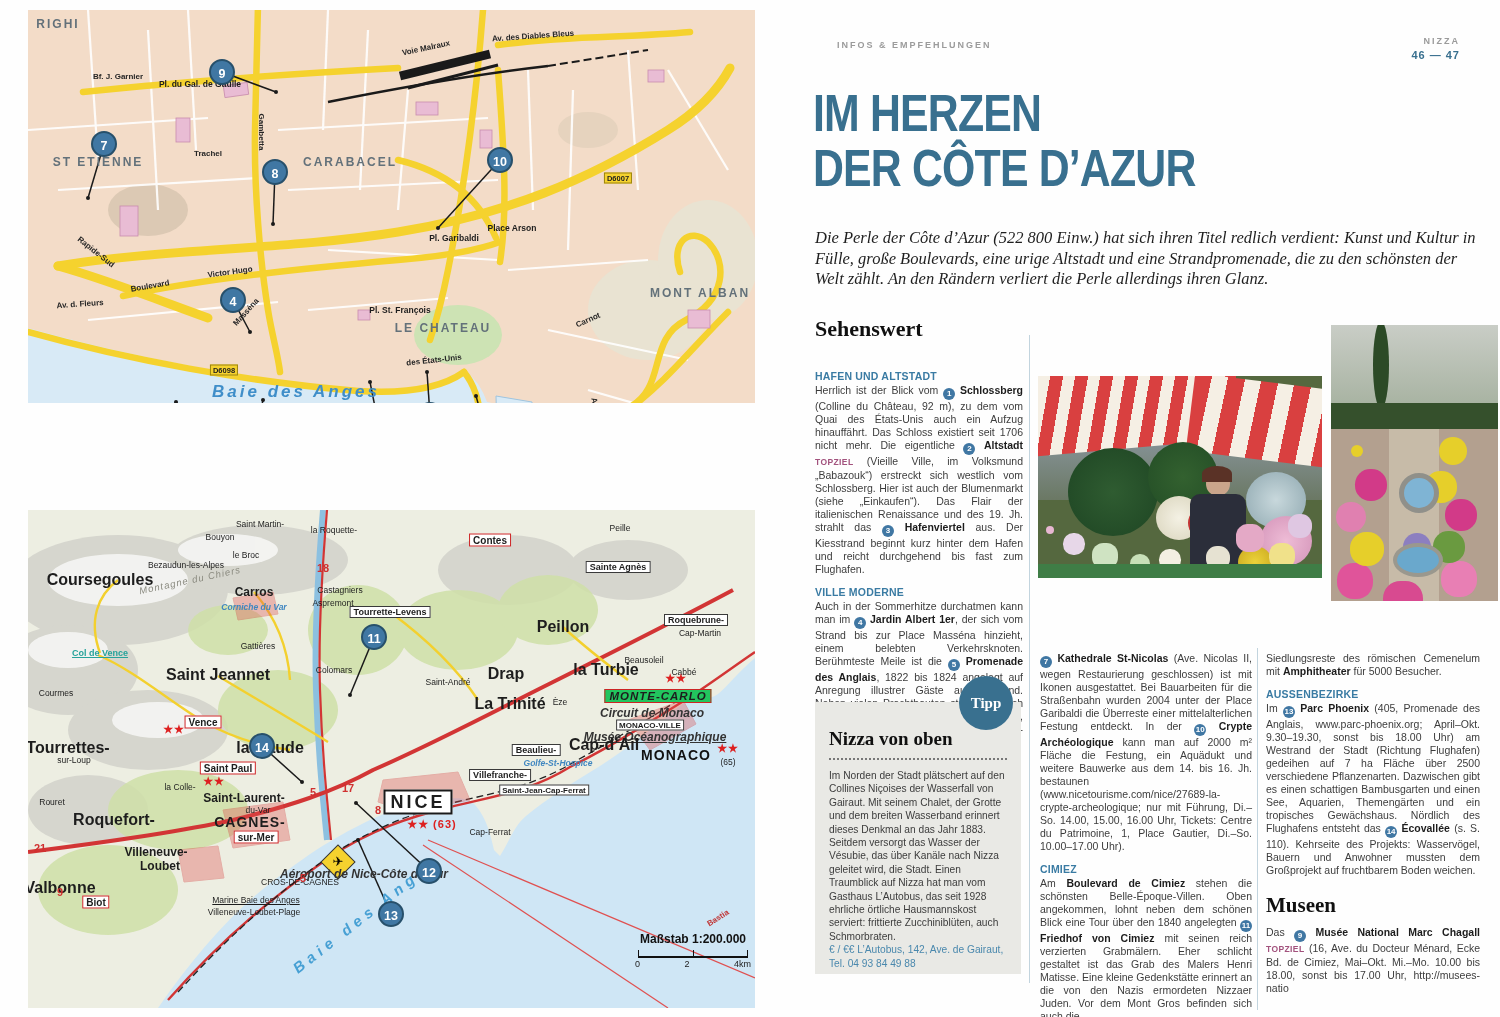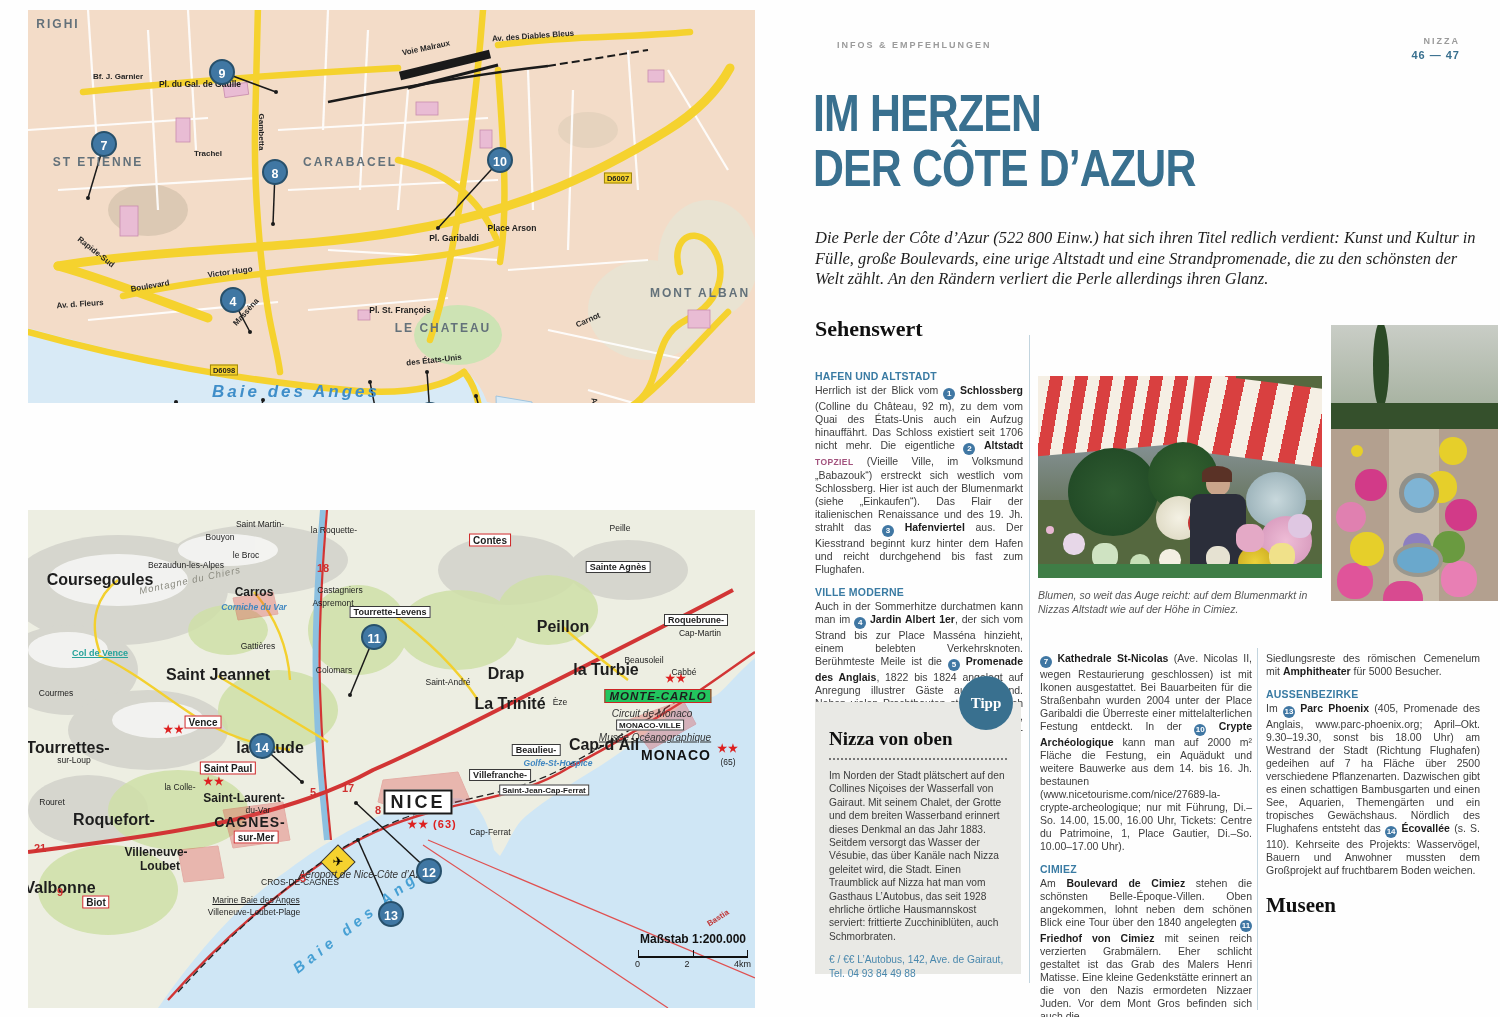--- a/index.html
+++ b/index.html
@@ -26,21 +26,21 @@
   .ml.boxed{background:#fff;border:1px solid #3a3a3a;padding:0 3px;font-size:9px;}
   .ml.boxed-s{background:#fff;border:1px solid #3a3a3a;padding:0 2px;font-size:8px;}
   .ml.boxed-red{background:#fff;border:1.5px solid #cc2424;padding:0 3px;font-size:10px;}
   .ml.mc-box{background:#22c55e;border:1.5px solid #cc2424;padding:0 4px;font-size:11.5px;font-style:italic;letter-spacing:1px;}
   .ml.city-box{background:#fff;border:2px solid #1a1a1a;padding:0 5px;font-size:18px;letter-spacing:3px;}
   .ml.city-big{font-size:14px;letter-spacing:1px;color:#111;}
   .ml.stars{color:#dd2020;font-size:11px;letter-spacing:1px;}
   .ml.rnum{color:#d03030;font-size:11px;}
   .ml.teal{color:#26a39b;font-size:9px;}
   .ml.bluetext{color:#3f86c0;font-style:italic;font-size:8.5px;}
-  .ml.it-xs{font-style:italic;font-weight:400;font-size:10px;color:#333;}
+  .ml.it-xs{font-style:italic;font-weight:700;font-size:12px;color:#333;}
   .ml.terrain{font-style:italic;font-weight:400;font-size:9.5px;color:#8b8b80;letter-spacing:1px;}
   .ml.red-s{color:#c03535;font-size:8px;}
   .ml.underline{text-decoration:underline;}
   .mmarker{position:absolute;width:26px;height:26px;border-radius:50%;background:#4077a3;border:2px solid #27506b;
            color:#fff;font:700 12.5px/26px "Liberation Sans",sans-serif;text-align:center;
            transform:translate(-50%,-50%);box-sizing:border-box;}
   .mapname{position:absolute;left:34px;top:418px;}
   .mapname .nm{font:700 24px "Liberation Sans",sans-serif;color:#111;}
   .mapname .sc,.scaleblock .sc{font:700 10.5px "Liberation Sans",sans-serif;color:#111;margin-top:2px;}
   .sbar{position:relative;height:6px;border-bottom:2px solid #111;margin-top:4px;}
@@ -66,21 +66,21 @@
            font:700 8px/12px "Liberation Sans",sans-serif;text-align:center;vertical-align:-2px;}
   .vrule{position:absolute;width:1px;background:#c2d4de;}
   
   .tippbox{position:absolute;left:815px;top:702px;width:206px;height:272px;background:#e9e9e5;box-sizing:border-box;
            padding:26px 14px 10px;}
   .tippbadge{position:absolute;right:8px;top:-26px;width:54px;height:54px;border-radius:50%;background:#39708f;
              color:#fff;font:700 15px/54px "Liberation Serif",serif;text-align:center;}
   .tipptitle{font:700 19px "Liberation Serif",serif;color:#101010;}
   .tippdots{border-bottom:2px dotted #777;margin:8px 0 9px;}
   .tippbody{font:400 10.2px/13.4px "Liberation Sans",sans-serif;color:#3c3c3c;text-align:left;}
-  .tippcontact{margin-top:10px;color:#4a88ad;font:400 10.2px/13.4px "Liberation Sans",sans-serif;}
+  .tippcontact{color:#4a88ad;font:400 10.2px/13.4px "Liberation Sans",sans-serif;}
   .caption{position:absolute;left:1038px;top:588px;width:292px;font:italic 400 10.5px/14px "Liberation Sans",sans-serif;color:#555;text-align:left;}
   
   .photo{position:absolute;overflow:hidden;}
   #photo1{left:1038px;top:376px;width:284px;height:202px;background:#55683f;}
   #photo2{left:1331px;top:325px;width:167px;height:276px;background:#b9bfb2;}
   .stripe1{position:absolute;left:-12px;top:-14px;width:210px;height:86px;transform:skewY(-5deg);
            background:repeating-linear-gradient(100deg,#d94040 0 13px,#f5efe4 13px 25px);}
   .stripe2{position:absolute;right:-18px;top:6px;width:150px;height:78px;transform:rotate(7deg);
            background:repeating-linear-gradient(95deg,#d94040 0 17px,#f5efe4 17px 33px);}
   .crowd{position:absolute;left:0;top:64px;width:100%;height:60px;background:linear-gradient(#8b97a0,#6d7a68);opacity:.9;}
@@ -475,21 +475,20 @@
     <div class="blob" style="left:118px;top:120px;width:46px;height:44px;background:radial-gradient(circle,#f4f1e4,#d9d4bc)"></div>
     <div class="blob" style="left:150px;top:130px;width:36px;height:34px;background:radial-gradient(circle,#c23434 30%,#f0ece0 33%,#c23434 60%)"></div>
     <div class="blob" style="left:168px;top:96px;width:24px;height:24px;background:#caa58b"></div>
     <div class="blob" style="left:164px;top:90px;width:30px;height:16px;background:#5a3226;border-radius:50% 50% 0 0"></div>
     <div style="position:absolute;left:152px;top:118px;width:56px;height:84px;background:#2b2e3a;border-radius:10px 10px 0 0"></div>
     <div class="blob" style="left:222px;top:140px;width:52px;height:50px;background:radial-gradient(circle,#eebcd6,#d393b8)"></div>
     <div class="blob" style="left:200px;top:170px;width:34px;height:32px;background:radial-gradient(circle,#ecd23a,#c9a81e)"></div>
     <div class="dots1"></div>
     <div style="position:absolute;left:0;bottom:0;width:100%;height:14px;background:#3f7d46"></div>
   </div>
-  <div class="caption">Blumen, so weit das Auge reicht: auf dem Blumenmarkt in Nizzas Altstadt wie auf der Höhe in Cimiez.</div>
 
   <div id="photo2" class="photo">
     <div class="hill"></div>
     <div class="cypress"></div>
     <div class="hedge"></div>
     <div style="position:absolute;left:0;top:104px;width:100%;height:172px;background:#b3a08f"></div>
     <div class="gpath"></div>
     <div class="gdots"></div>
     <div class="fount"></div>
     <div class="fount2"></div>
@@ -499,15 +498,16 @@
     <p style="margin:0"><span class="imarker">7</span> <span class="b">Kathedrale St-Nicolas</span><span> (Ave. Nicolas II, wegen Restaurierung geschlossen) ist mit Ikonen ausgestattet. Bei Bauarbeiten für die Straßenbahn wurden 2004 unter der Place Garibaldi die Überreste einer mittelalterlichen Festung entdeckt. In der </span><span class="imarker">10</span> <span class="b">Crypte Archéologique</span><span> kann man auf 2000 m² Fläche die Festung, ein Aquädukt und weitere Bauwerke aus dem 14. bis 16. Jh. bestaunen (www.nicetourisme.com/nice/27689-la-crypte-archeologique; nur mit Führung, Di.–So. 14.00, 15.00, 16.00 Uhr, Tickets: Centre du Patrimoine, 1, Place Gautier, Di.–So. 10.00–17.00 Uhr).</span></p>
     <div class="subhead">CIMIEZ</div>
     <p style="margin:0"><span>Am </span><span class="b">Boulevard de Cimiez</span><span> stehen die schönsten Belle-Époque-Villen. Oben angekommen, lohnt neben dem schönen Blick eine Tour über den 1840 angelegten </span><span class="imarker">11</span> <span class="b">Friedhof von Cimiez</span><span> mit seinen reich verzierten Grabmälern. Eher schlicht gestaltet ist das Grab des Malers Henri Matisse. Eine kleine Gedenkstätte erinnert an die von den Nazis ermordeten Nizzaer Juden. Vor dem Mont Gros befinden sich auch die</span></p>
   </div>
 
   <div class="col" style="left:1266px;top:652px;width:214px;">
     <p style="margin:0"><span>Siedlungsreste des römischen Cemenelum mit </span><span class="b">Amphitheater</span><span> für 5000 Besucher.</span></p>
     <div class="subhead">AUSSENBEZIRKE</div>
     <p style="margin:0"><span>Im </span><span class="imarker">13</span> <span class="b">Parc Phoenix</span><span> (405, Promenade des Anglais, www.parc-phoenix.org; April–Okt. 9.30–19.30, sonst bis 18.00 Uhr) am Westrand der Stadt (Richtung Flughafen) gedeihen auf 7 ha Fläche über 2500 verschiedene Pflanzenarten. Dazwischen gibt es einen schattigen Bambusgarten und einen See, Aquarien, Themengärten und ein tropisches Gewächshaus. Nördlich des Flughafens entsteht das </span><span class="imarker">14</span> <span class="b">Écovallée</span><span> (s. S. 110). Kehrseite des Projekts: Wasservögel, Bauern und Anwohner mussten dem Großprojekt auf fruchtbarem Boden weichen.</span></p>
     <div class="serifhead" style="position:static;margin:16px 0 8px;font-size:21px;">Museen</div>
+    <p style="margin:0"><span>Das </span><span class="imarker">9</span> <span class="b">Musée National Marc Chagall</span><span> </span><span class="tz">TOPZIEL</span><span> (16, Ave. du Docteur Ménard, Ecke Bd. de Cimiez, Mai–Okt. Mi.–Mo. 10.00 bis 18.00, sonst bis 17.00 Uhr, http://musees-natio</span></p>
   </div>
 
 </div>
 
 </body></html>

